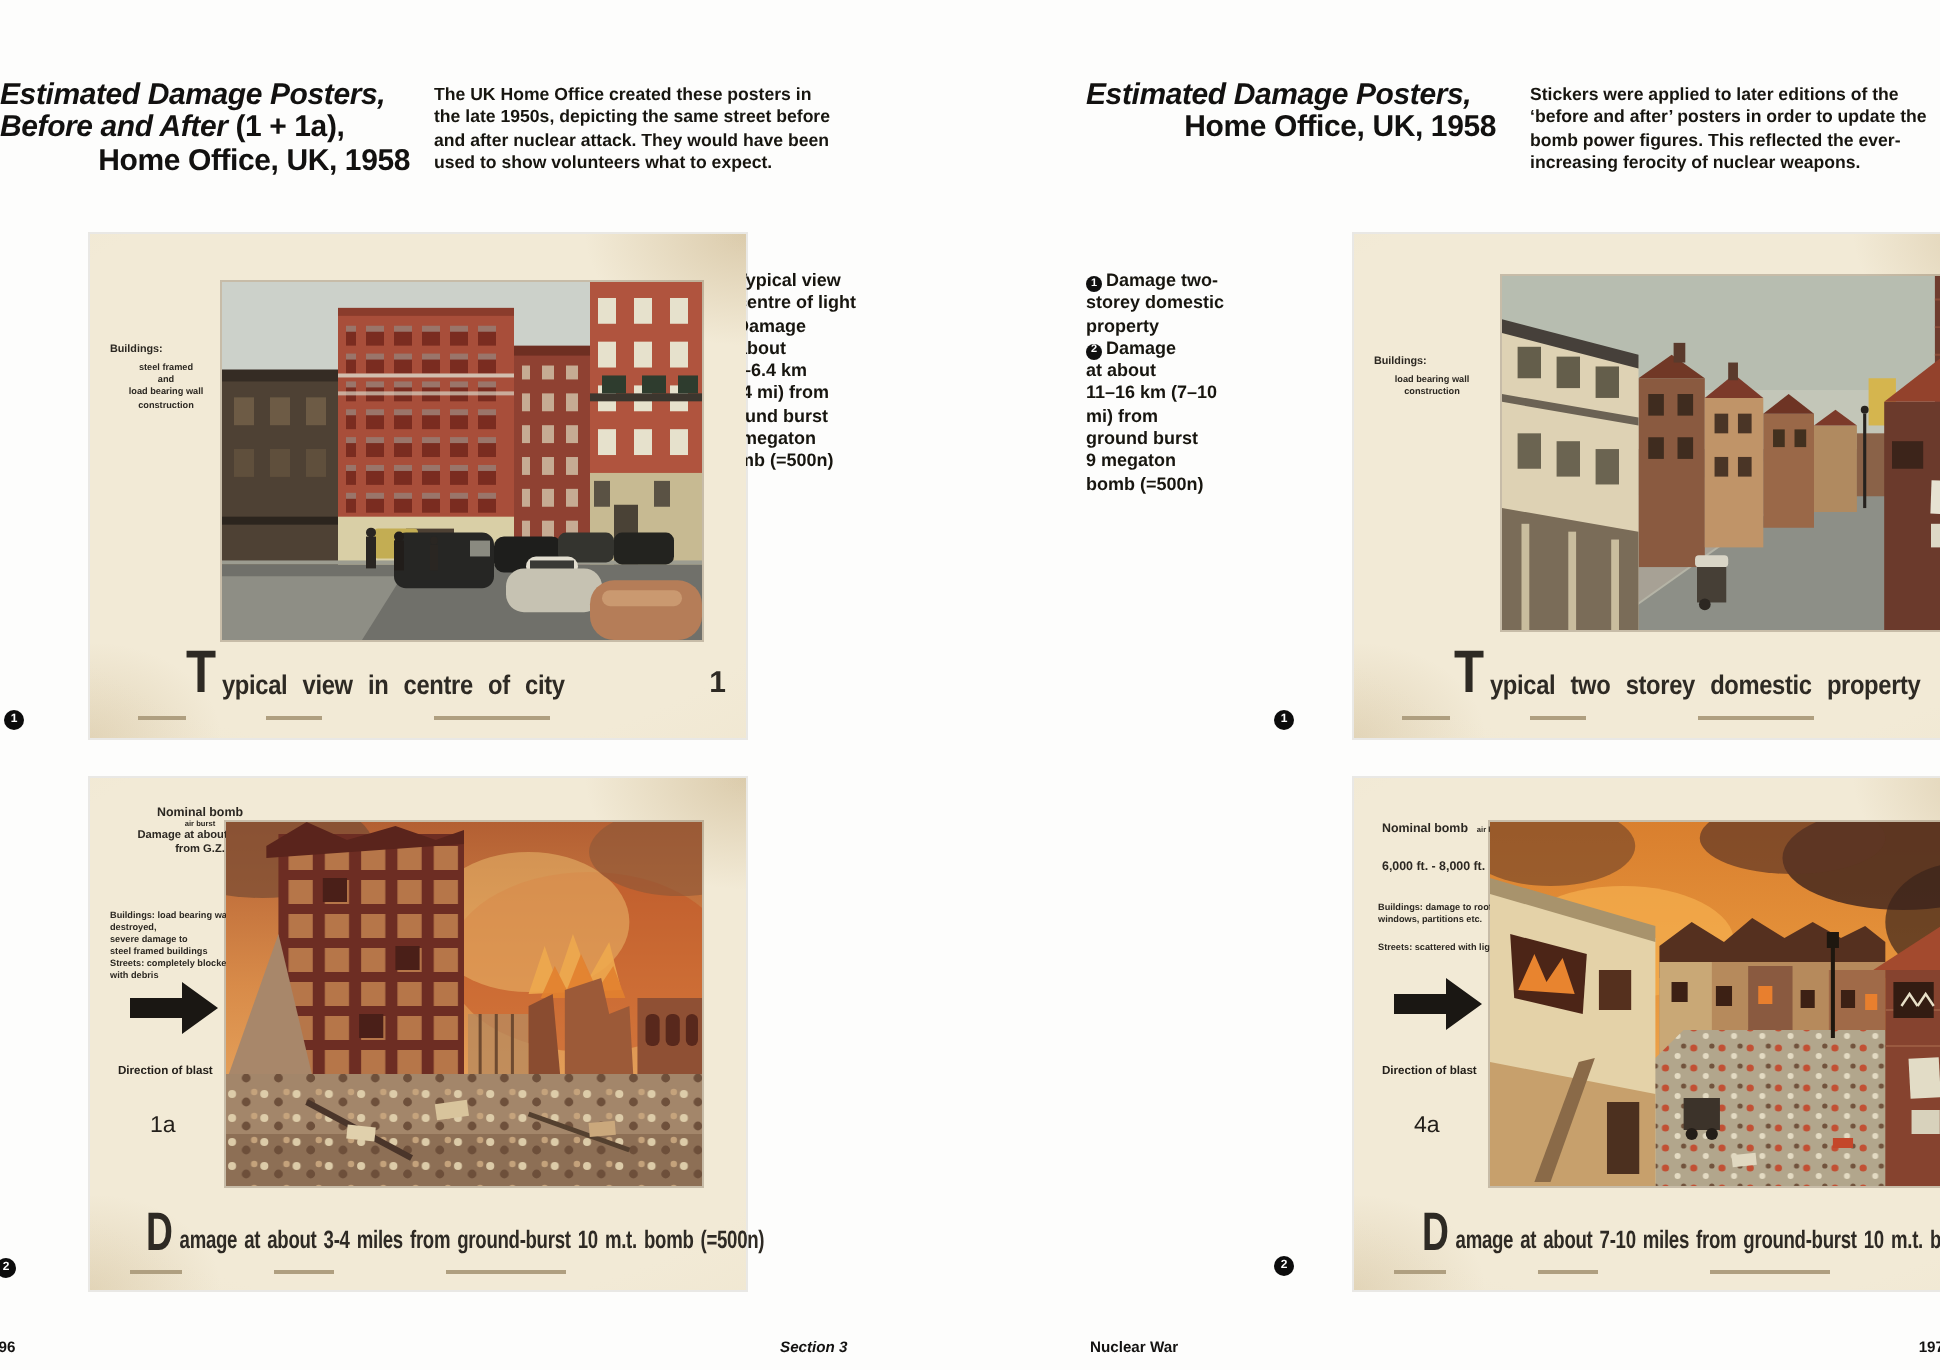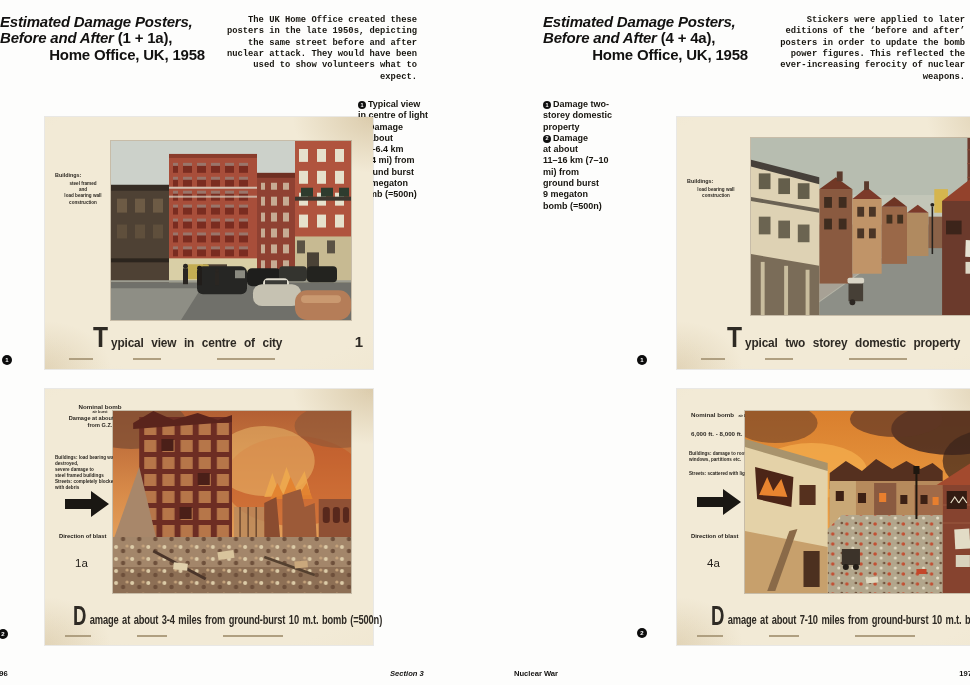--- a/index.html
+++ b/index.html
@@ -1,24 +1,24 @@
 <!DOCTYPE html>
 <html><head>
 <meta charset="utf-8">
 <style>
   html,body{margin:0;padding:0;background:#fdfdfc;}
   body{width:970px;height:685px;position:relative;overflow:hidden;
        font-family:"Liberation Sans",sans-serif;color:#151311;}
-  .abs{position:absolute;}
+  .abs{position:absolute;margin-top:36px;}
   
   .page-title{font-size:15px;font-weight:700;line-height:16.4px;letter-spacing:-0.2px;color:#121110;}
   .page-title em{font-style:italic;}
   .page-title .nrm{font-style:normal;text-align:right;}
   .t-line{display:block;}
-  .desc{font-size:8.8px;font-weight:700;line-height:11.4px;text-align:right;color:#17150f;font-family:Liberation Mono, monospace;}
+  .desc{font-size:8.8px;font-weight:700;line-height:11.4px;text-align:left;color:#17150f;}
   
   .fig-cap{font-size:9px;font-weight:700;line-height:11.3px;color:#17150f;}
   .cap-item{margin:0;}
   .ml{white-space:pre-line;}
   .bullet{display:inline-flex;width:8px;height:8px;border-radius:50%;background:#101010;color:#fff;
           font-size:5.5px;font-weight:700;align-items:center;justify-content:center;margin-right:2px;
           vertical-align:0.5px;}
   
   .poster{position:absolute;
     background:
@@ -61,21 +61,20 @@
 
 <h1 class="abs page-title" style="left:0;top:4px;width:205px;">
   <span class="t-line"><em>Estimated Damage Posters,</em></span>
   <span class="t-line"><em>Before and After</em><span class="nrm"> (1 + 1a),</span></span>
   <span class="t-line nrm">Home Office, UK, 1958</span>
 </h1>
 <p class="abs desc" style="left:217px;top:6px;width:200px;">The UK Home Office created these posters in the late 1950s, depicting the same street before and after nuclear attack. They would have been used to show volunteers what to expect.</p>
 
 <h1 class="abs page-title" style="left:543px;top:4px;width:205px;">
   <span class="t-line"><em>Estimated Damage Posters,</em></span>
-  <span class="t-line"><em>Before and After</em><span class="nrm"> (4 + 4a),</span></span>
   <span class="t-line nrm">Home Office, UK, 1958</span>
 </h1>
 <p class="abs desc" style="left:765px;top:6px;width:200px;">Stickers were applied to later editions of the ‘before and after’ posters in order to update the bomb power figures. This reflected the ever-increasing ferocity of nuclear weapons.</p>
 
 <aside class="abs fig-cap" style="left:358px;top:99px;width:90px;">
   <div class="cap-item"><span class="bullet">1</span><span class="ml">Typical view
 in centre of light</span></div>
   <div class="cap-item"><span class="bullet">2</span><span class="ml">Damage
 at about
 4.8–6.4 km
@@ -426,14 +425,14 @@
   </div>
 </figure>
 
 <span class="fig-marker" style="left:2px;top:355px;">1</span>
 <span class="fig-marker" style="left:-2px;top:629px;">2</span>
 <span class="fig-marker" style="left:637px;top:355px;">1</span>
 <span class="fig-marker" style="left:637px;top:628px;">2</span>
 
 <span class="footer-item" style="left:-5px;">196</span>
 <span class="footer-item" style="left:390px;font-style:italic;">Section 3</span>
-<span class="footer-item" style="left:514px;">Nuclear War</span>
+<span class="footer-item" style="left:545px;">Nuclear War</span>
 <span class="footer-item" style="right:-2px;">197</span>
 
 </body></html>

